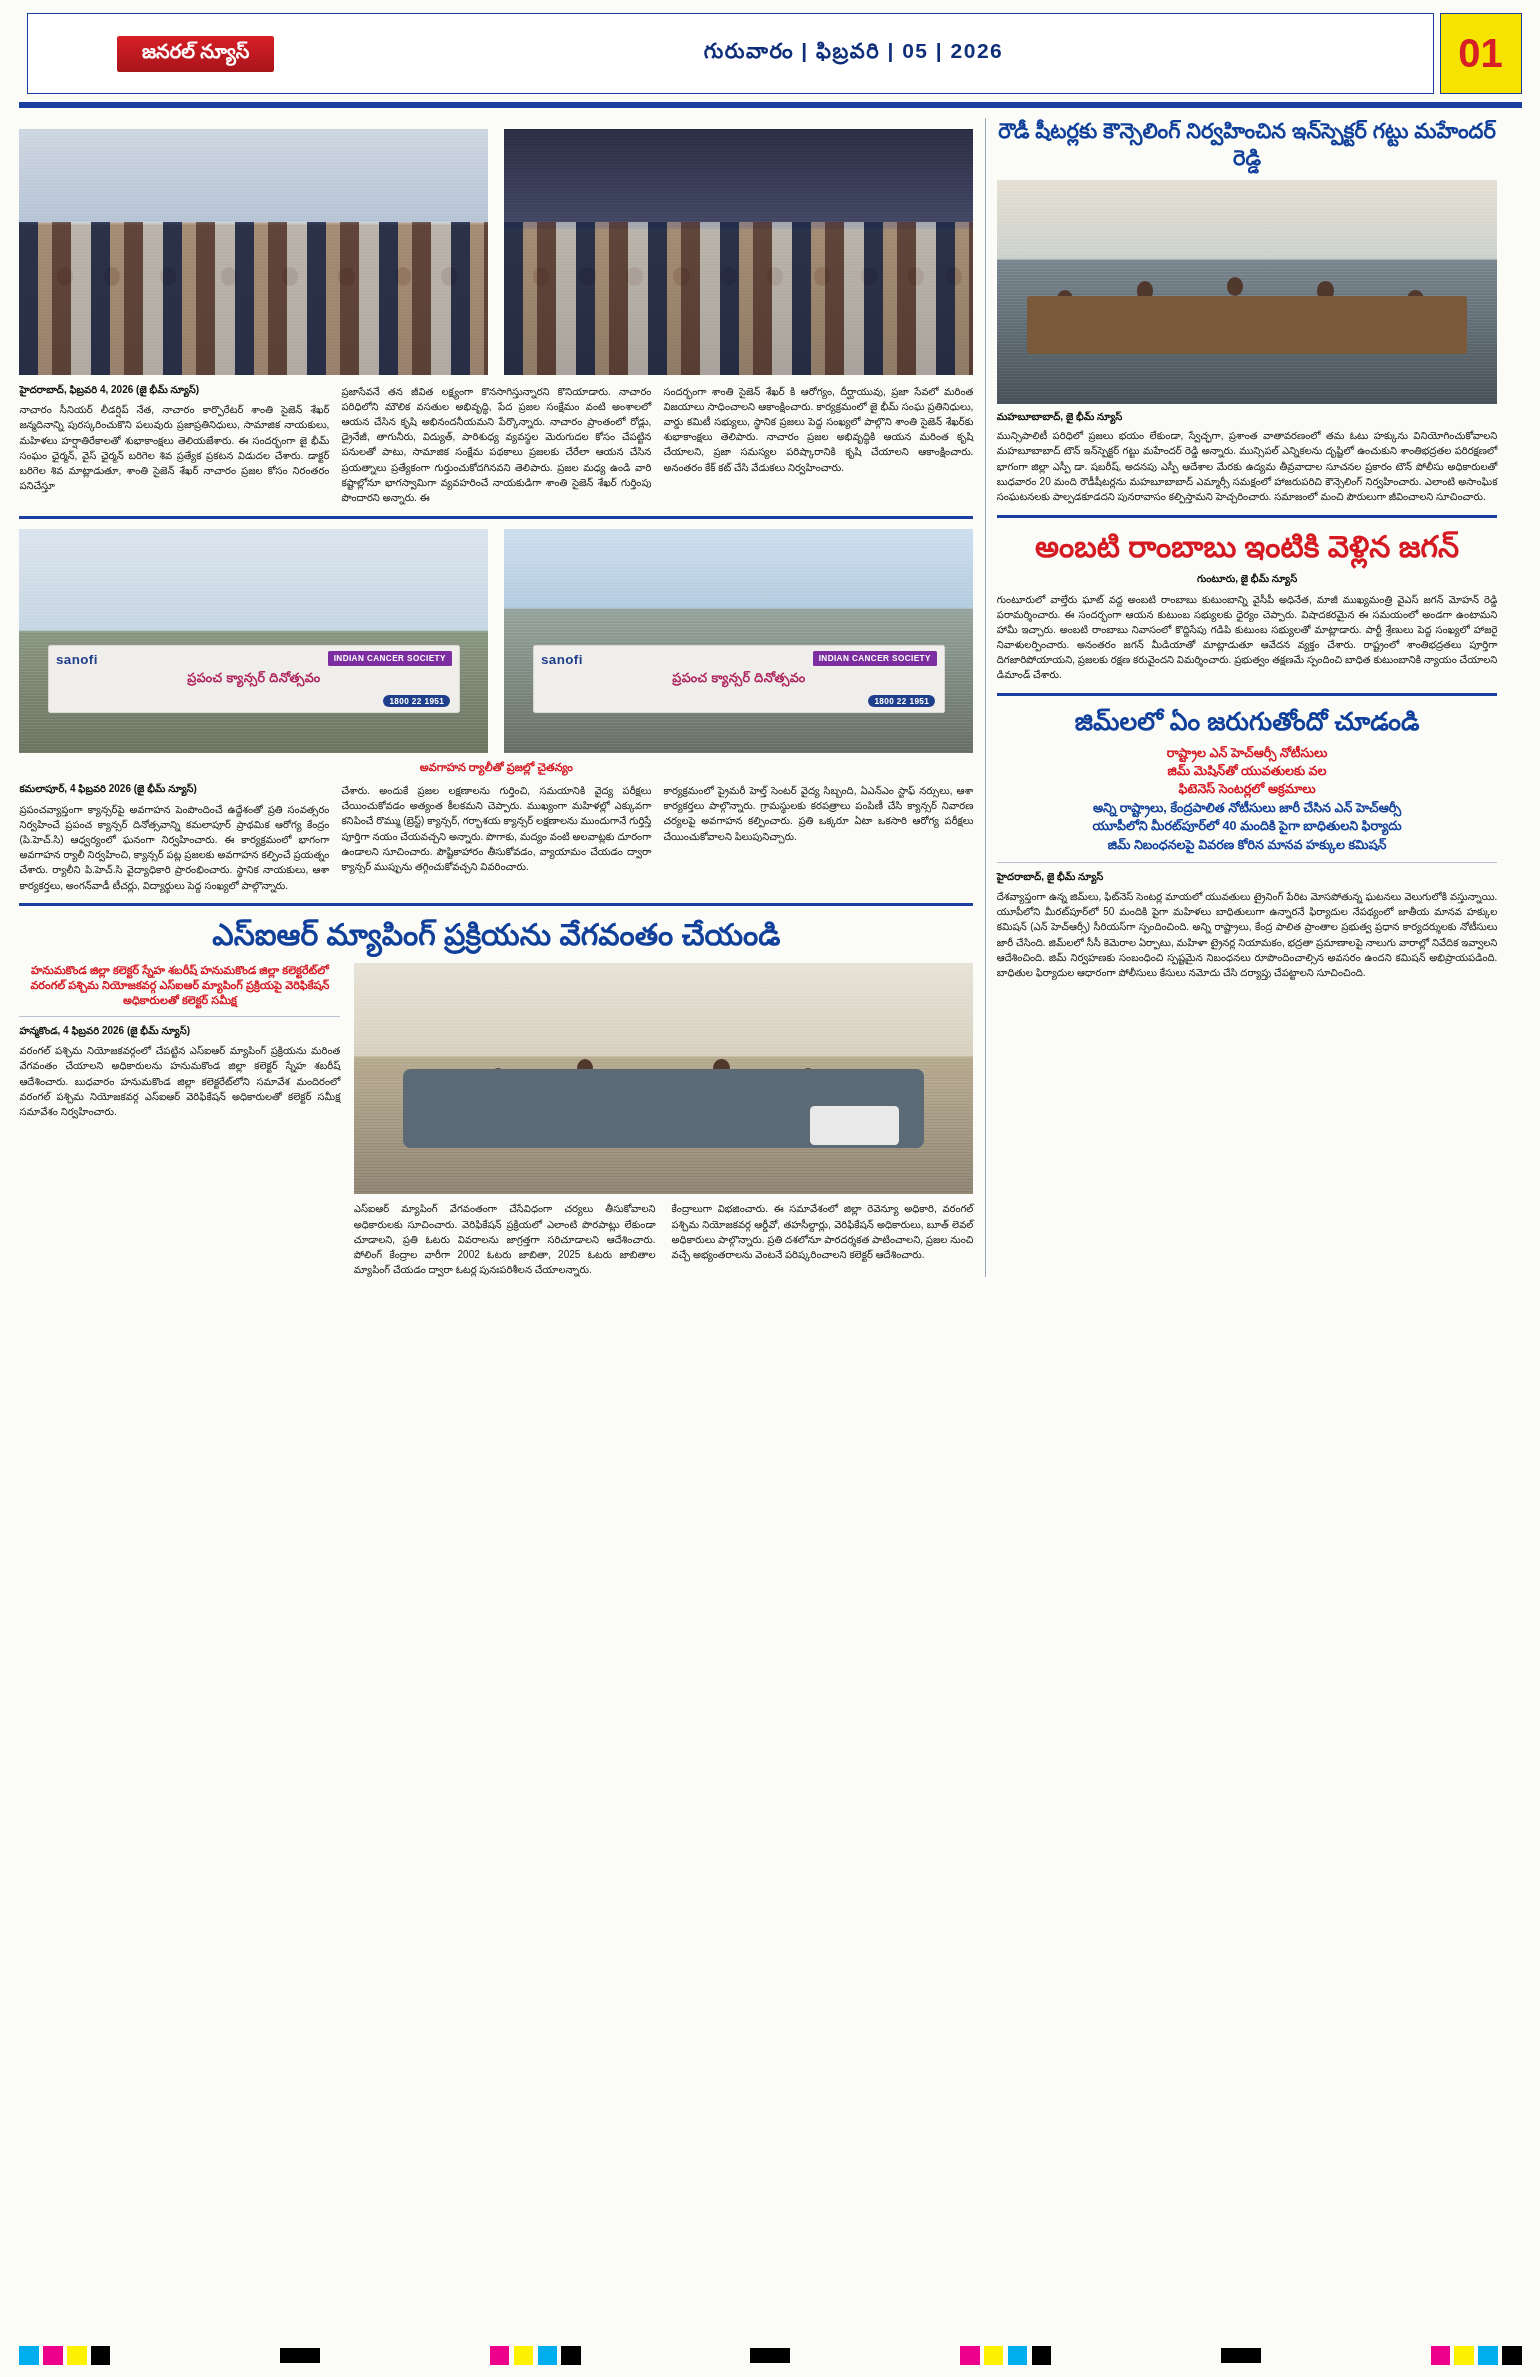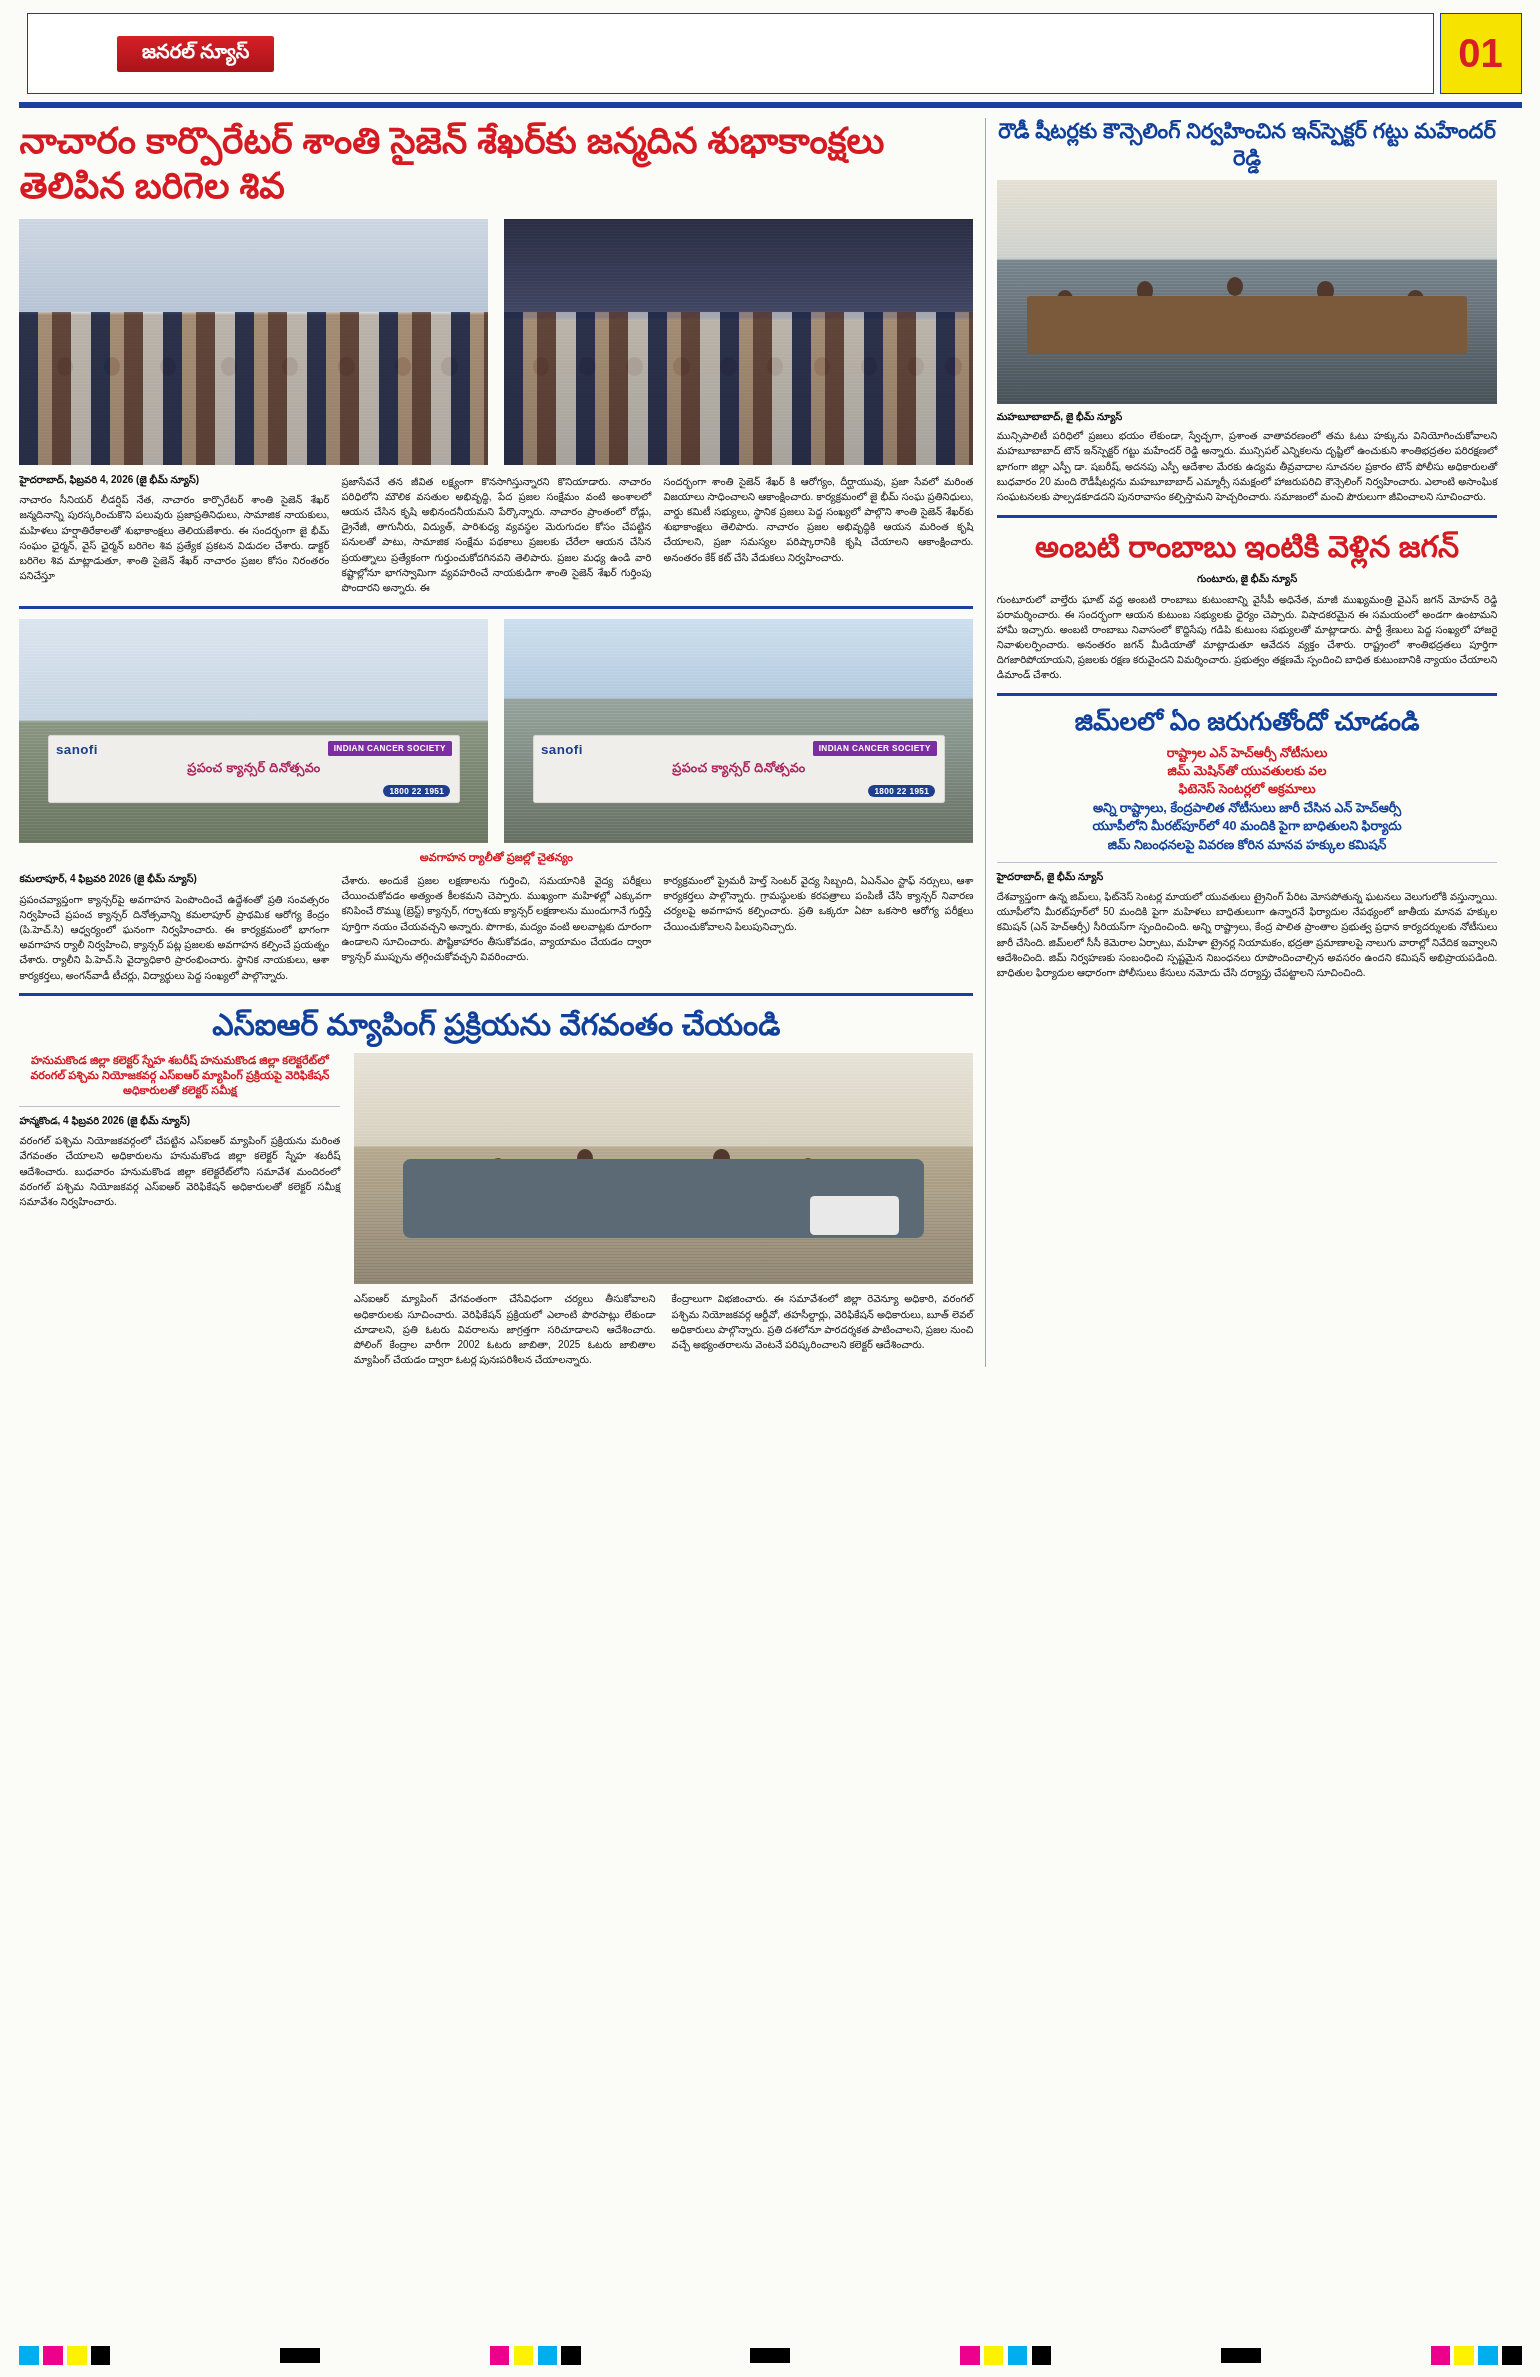--- a/index.html
+++ b/index.html
@@ -193,32 +193,32 @@
 </style>
 </head>
 <body>
 
 <div class="page">
 
   <div class="masthead">
 
     <div class="mast-band">
       <div class="cat-tab">జనరల్ న్యూస్</div>
+      <div class="mast-date">గురువారం | ఫిబ్రవరి | 05 | 2026</div>
     </div>
 
     <div class="page-num-box">01</div>
   </div>
   <div class="mast-rule"></div>
 
   <div class="content">
 
     <div class="col-left">
 
       <div>
-        <div class="headline-red hl-1">నాచారం కార్పొరేటర్ శాంతి సైజెన్ శేఖర్‌కు జన్మదిన శుభాకాంక్షలు తెలిపిన బరిగెల శివ</div>
 
         <div class="cols-2" style="margin-top:10.4px;">
           <div>
             <div class="photo photo-a photo-grain ph-people" style="height:246px;">
               <div class="ph-heads">
                 <i style="left:8%"></i>
                   <i style="left:18%"></i>
                   <i style="left:30%"></i>
                 <i style="left:43%"></i>
                   <i style="left:56%"></i>

